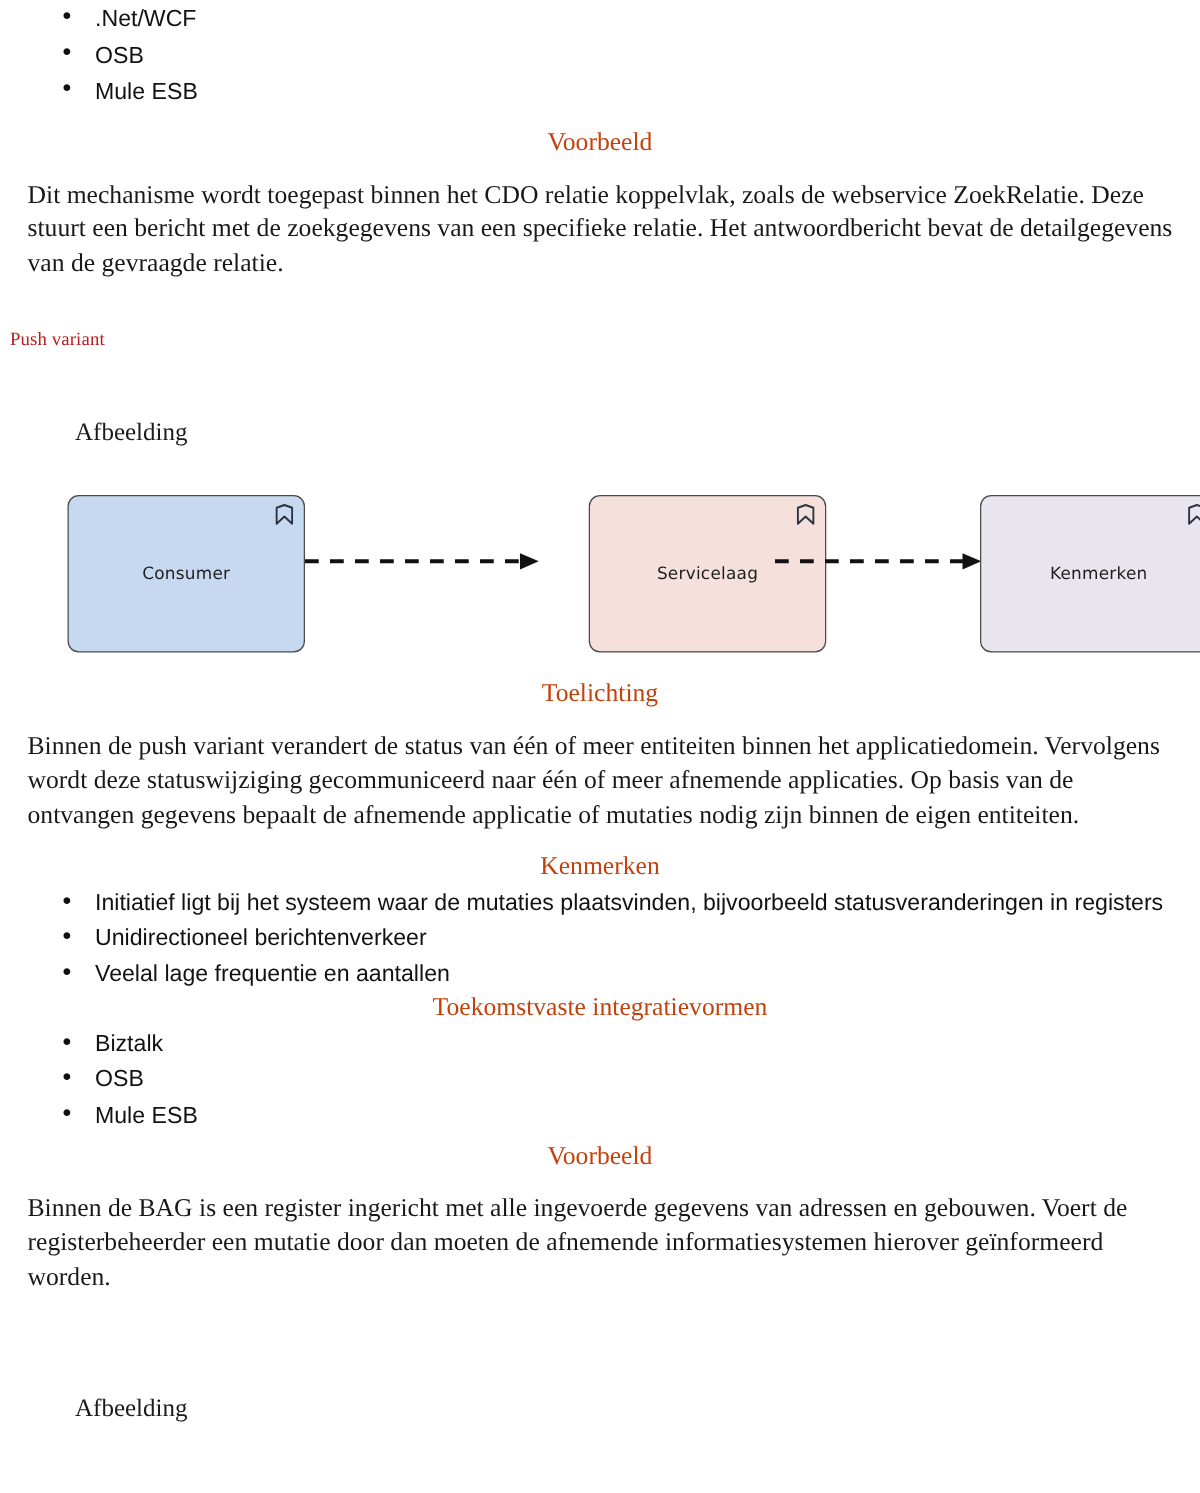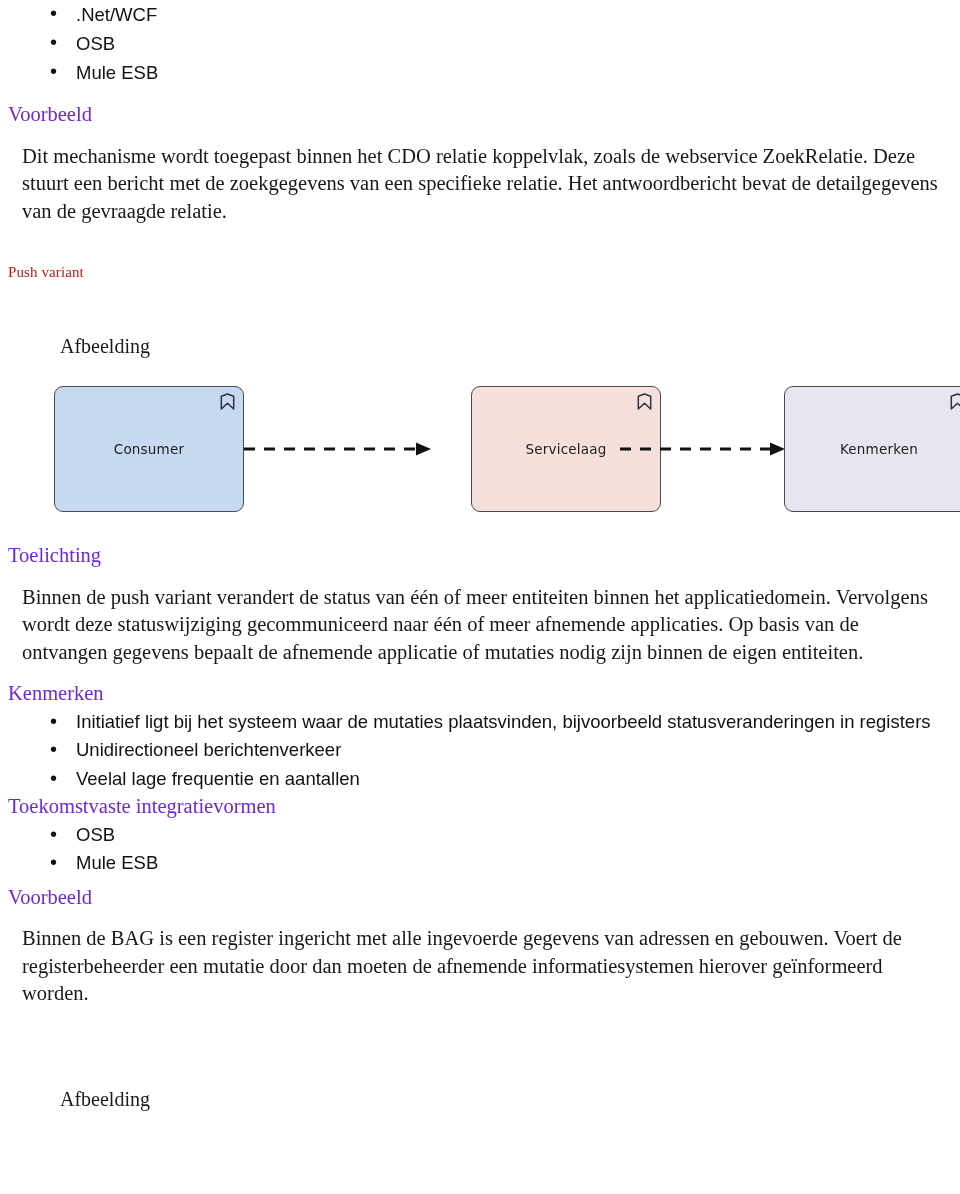--- a/index.html
+++ b/index.html
@@ -35,22 +35,23 @@
     font-size: 20.5px;
     line-height: 27.5px;
     color: #181818;
     margin: 14px;
     text-align: left;
   }
 
   .section-label {
     font-size: 20.5px;
     line-height: 27.5px;
-    color: #6d28d9;
-    margin: 0;
+    color: #c2410c;
+    margin: 0;
+    text-align: center;
   }
 
   .heading-blue {
     font-size: 15px;
     line-height: 30px;
     color: #b91c1c;
     font-weight: 400;
     letter-spacing: 0.1px;
     margin: 0;
   }
@@ -99,21 +100,21 @@
 
   
   .diagram {
     position: relative;
     width: 920px;
     height: 138px;
     margin: 0 0 0 46px;
   }
   .node {
     position: absolute;
-    top: 0;
+    top: 10px;
     height: 126px;
     box-sizing: border-box;
     border: 1.4px solid #4a4a4a;
     border-radius: 9px;
     display: flex;
     align-items: center;
     justify-content: center;
   }
   .node-label {
     font-family: "DejaVu Sans", "Liberation Sans", sans-serif;
@@ -229,20 +230,23 @@
       <span>Unidirectioneel berichtenverkeer</span>
     </li>
     <li>
       <span>Veelal lage frequentie en aantallen</span>
     </li>
   </ul>
 
   <p class="section-label serif">Toekomstvaste integratievormen</p>
   <ul class="bullets">
     <li>
+      <span>Biztalk</span>
+    </li>
+    <li>
       <span>OSB</span>
     </li>
     <li>
       <span>Mule ESB</span>
     </li>
   </ul>
 
   <div class="sp-6"></div>
 
   <p class="section-label serif">Voorbeeld</p>

